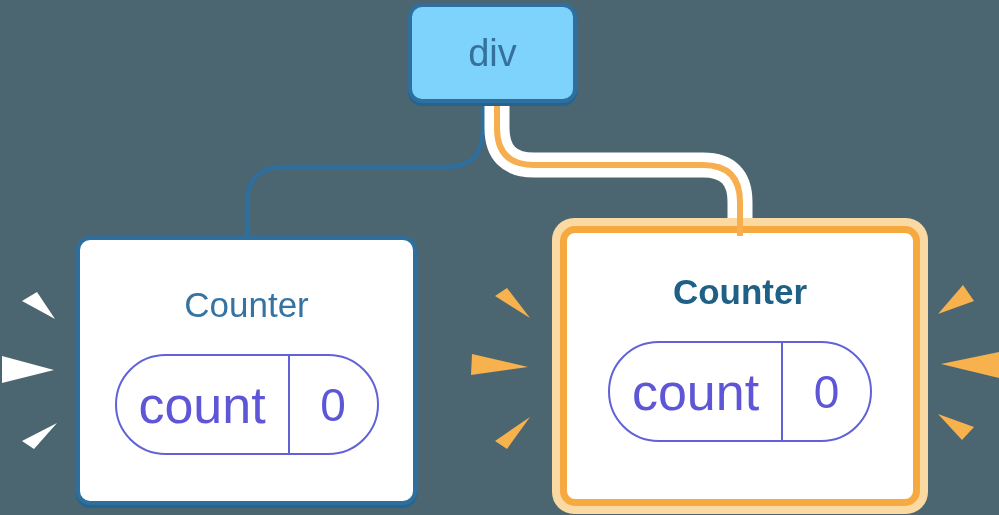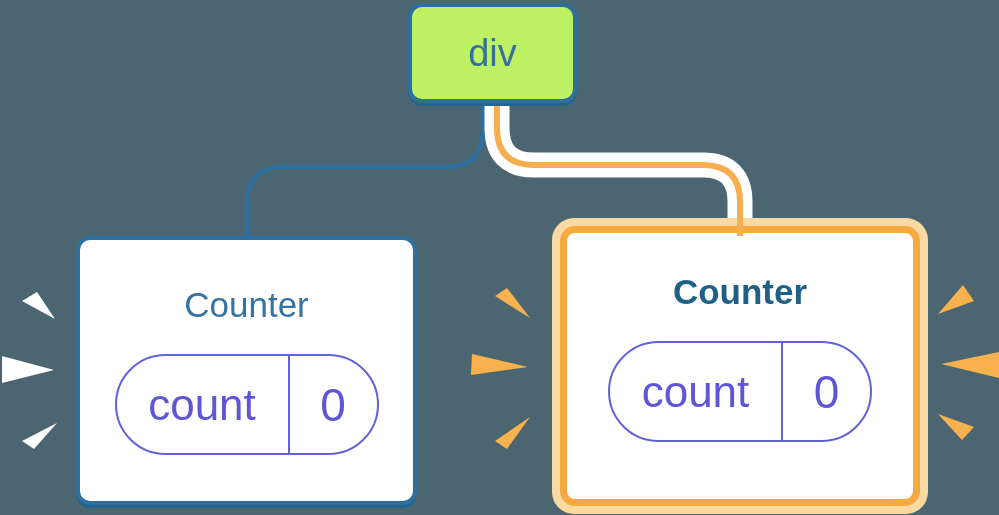--- a/index.html
+++ b/index.html
@@ -8,21 +8,21 @@
     width:999px;height:515px;
     background:#4b6670;
     overflow:hidden;
     font-family:"Liberation Sans", sans-serif;
   }
   svg.layer{position:absolute;left:0;top:0;z-index:1;}
 
   
   .root-node{
     position:absolute;left:408px;top:3px;width:169px;height:100px;
-    background:#bef264;border:4px solid #2e6f9d;border-radius:14px;
+    background:#7dd3fc;border:4px solid #2e6f9d;border-radius:14px;
     box-sizing:border-box;z-index:2;
     display:flex;align-items:center;justify-content:center;
     box-shadow:0 3px 0 #24648f;
   }
   .root-node .label{font-size:38px;color:#35719c;}
 
   
   .card-left{
     position:absolute;left:76px;top:236px;width:341px;height:269px;
     background:#ffffff;border:4px solid #2e6f9d;border-radius:14px;
@@ -51,21 +51,21 @@
   
   .pill{
     margin-top:28px;
     width:264px;height:101px;box-sizing:border-box;
     border:2px solid #6262d8;border-radius:51px;
     display:flex;align-items:stretch;background:#ffffff;
   }
   .pill .key{
     flex:1 1 auto;display:flex;align-items:center;justify-content:center;
     border-right:2px solid #6262d8;
-    font-size:44px;color:#5e56d6;
+    font-size:52px;color:#5e56d6;
   }
   .pill .val{
     width:87px;display:flex;align-items:center;justify-content:center;
     font-size:46px;color:#5e56d6;
   }
 
   
   .orange-stub{
     position:absolute;left:737px;top:217px;width:6px;height:19px;
     background:#f6ae4e;z-index:3;

